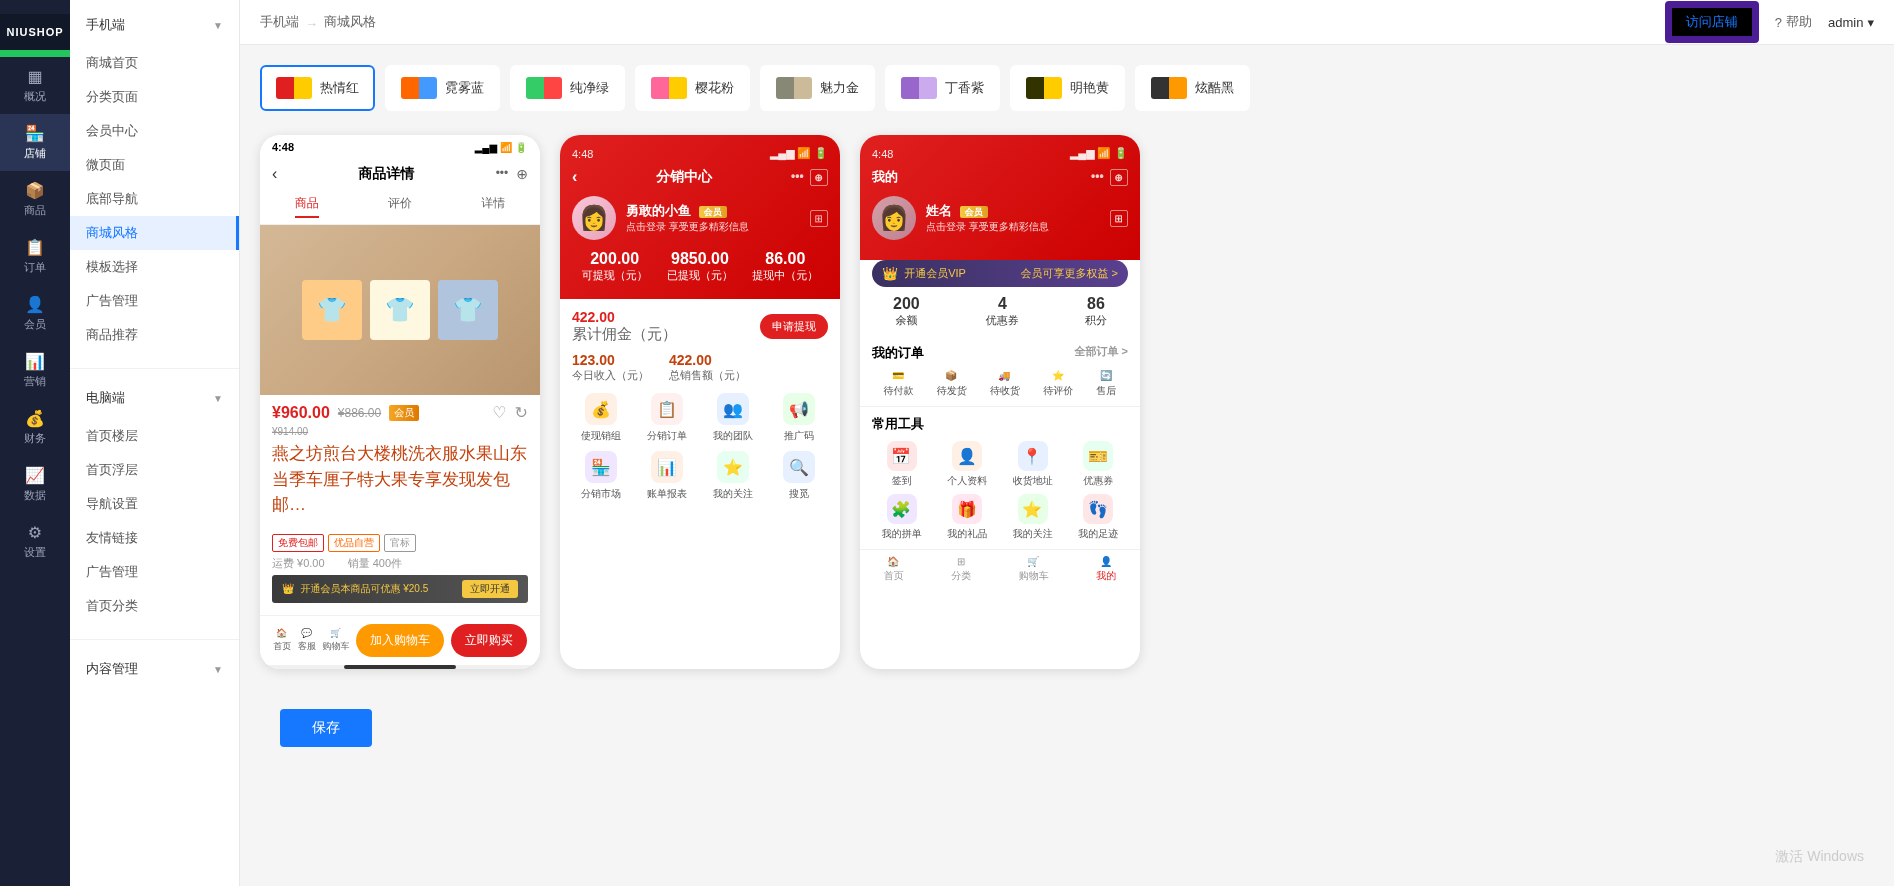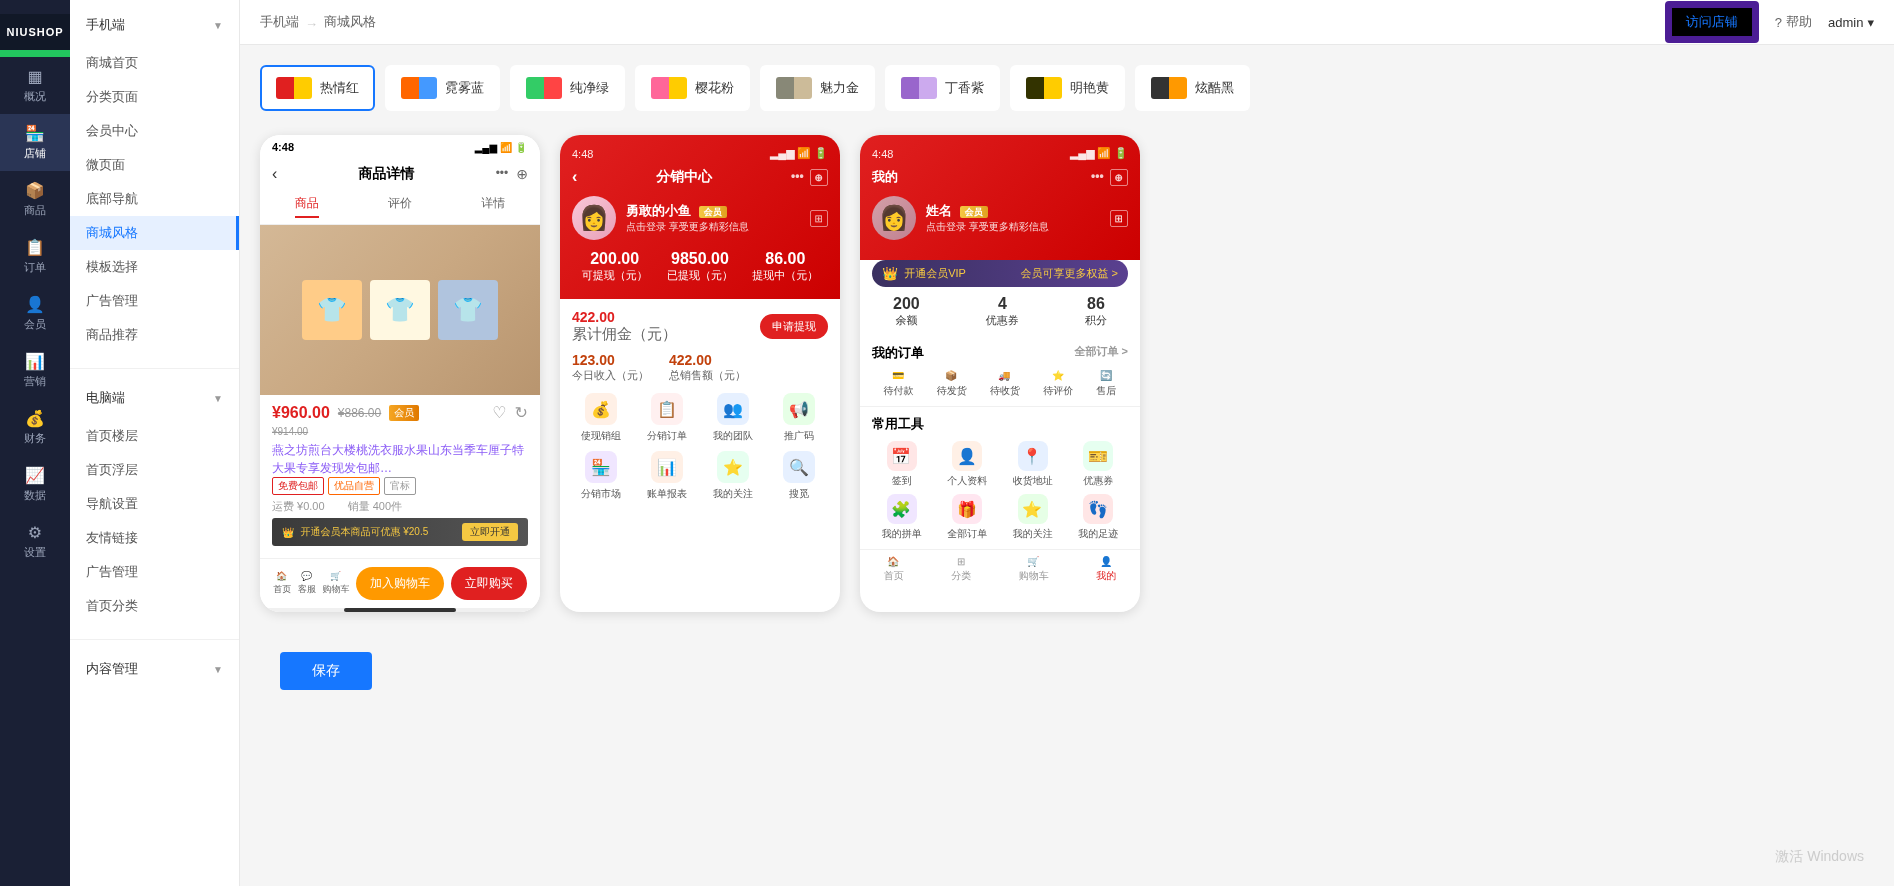--- a/index.html
+++ b/index.html
@@ -54,21 +54,21 @@
     .prod-nav-title { font-size: 14px; font-weight: 600; text-align: center; flex: 1; }
     .prod-tabs { display: flex; justify-content: space-around; border-bottom: 1px solid #eee; padding: 6px 0; background: #fff; font-size: 12px; color: #666; }
     .prod-tabs span.active-tab { color: #e02020; border-bottom: 2px solid #e02020; padding-bottom: 4px; }
     .prod-img { width: 100%; height: 170px; background: linear-gradient(135deg, #f5e6d0 0%, #e8d5b0 100%); display: flex; align-items: center; justify-content: center; overflow: hidden; }
     .prod-img-inner { width: 100%; height: 100%; background: linear-gradient(135deg, #d4b896 0%, #c9a882 50%, #b8956f 100%); display: flex; flex-direction: column; align-items: center; justify-content: center; gap: 8px; }
     .prod-info { padding: 8px 12px; background: #fff; }
     .prod-price { display: flex; align-items: center; gap: 8px; margin-bottom: 4px; }
     .price-main { color: #e02020; font-size: 16px; font-weight: bold; }
     .price-orig { color: #999; font-size: 12px; text-decoration: line-through; }
     .vip-badge { background: linear-gradient(90deg, #f5a623, #e07800); color: #fff; font-size: 10px; padding: 1px 5px; border-radius: 2px; }
-    .prod-title { font-size: 12px; color: #8b5cf6; line-height: 1.5; margin-bottom: 0; }
+    .prod-title { font-size: 17px; color: #c2410c; line-height: 1.5; margin-bottom: 16px; }
     .prod-tags { display: flex; gap: 4px; margin-bottom: 4px; }
     .tag { font-size: 10px; padding: 1px 5px; border-radius: 2px; }
     .tag-red { border: 1px solid #e02020; color: #e02020; }
     .tag-orange { border: 1px solid #ff6600; color: #ff6600; }
     .tag-gray { border: 1px solid #999; color: #999; }
     .prod-ship { font-size: 11px; color: #999; margin-bottom: 2px; }
     .prod-vip-bar { background: linear-gradient(90deg, #3a3a3a, #555); color: #f5c842; font-size: 10px; padding: 5px 10px; display: flex; align-items: center; gap: 6px; margin: 4px 0; border-radius: 3px; }
     .prod-vip-bar .vip-price { margin-left: auto; background: #f5c842; color: #333; padding: 2px 8px; border-radius: 3px; font-size: 10px; }
     .prod-bottom { display: flex; justify-content: space-around; align-items: center; padding: 8px 10px; background: #fff; border-top: 1px solid #f0f0f0; }
     .prod-bottom-icon { display: flex; flex-direction: column; align-items: center; font-size: 9px; color: #666; gap: 2px; }
@@ -580,21 +580,21 @@
             <div class="my-tool-item">
               <div class="my-tool-icon" style="background:#e6fff0;">🎫</div>
               <span>优惠券</span>
             </div>
             <div class="my-tool-item">
               <div class="my-tool-icon" style="background:#f0e6ff;">🧩</div>
               <span>我的拼单</span>
             </div>
             <div class="my-tool-item">
               <div class="my-tool-icon" style="background:#ffe6f0;">🎁</div>
-              <span>全部订单</span>
+              <span>我的礼品</span>
             </div>
             <div class="my-tool-item">
               <div class="my-tool-icon" style="background:#e6ffe6;">⭐</div>
               <span>我的关注</span>
             </div>
             <div class="my-tool-item">
               <div class="my-tool-icon" style="background:#ffe6e6;">👣</div>
               <span>我的足迹</span>
             </div>
           </div>

